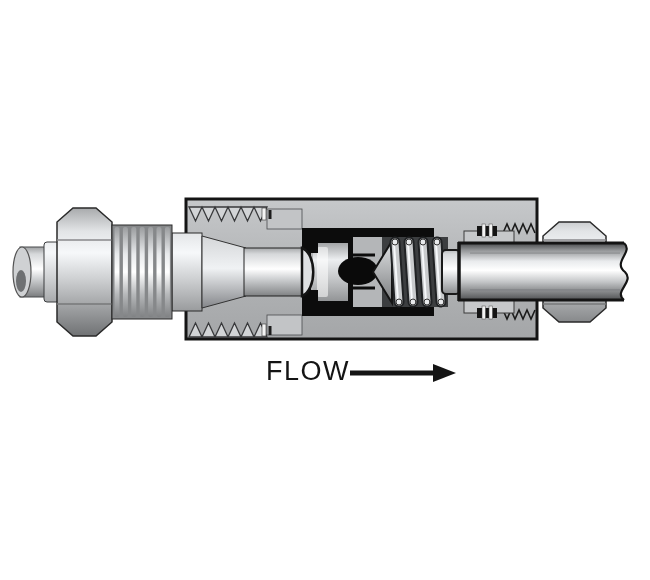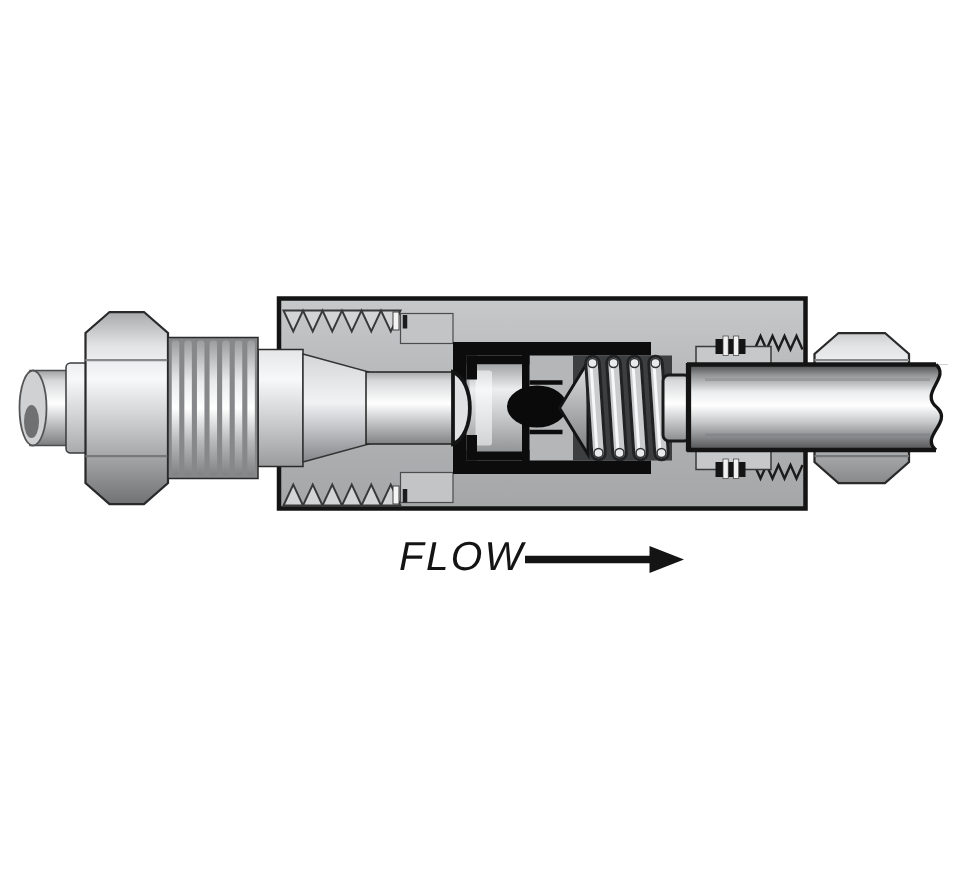--- a/index.html
+++ b/index.html
@@ -1,16 +1,16 @@
 <!DOCTYPE html>
 <html><head>
 <meta charset="utf-8">
 <style>
   html, body { margin: 0; padding: 0; background: #ffffff; }
-  .stage { width: 650px; height: 580px; position: relative; background: #be185d; font-style: italic; }
+  .stage { width: 650px; height: 580px; position: relative; background: #be185d; }
   svg { display: block; }
   .flow-text {
     font-family: "Liberation Sans", sans-serif;
     font-size: 27px;
     letter-spacing: 1.5px;
   }
 </style>
 </head>
 <body>
 

